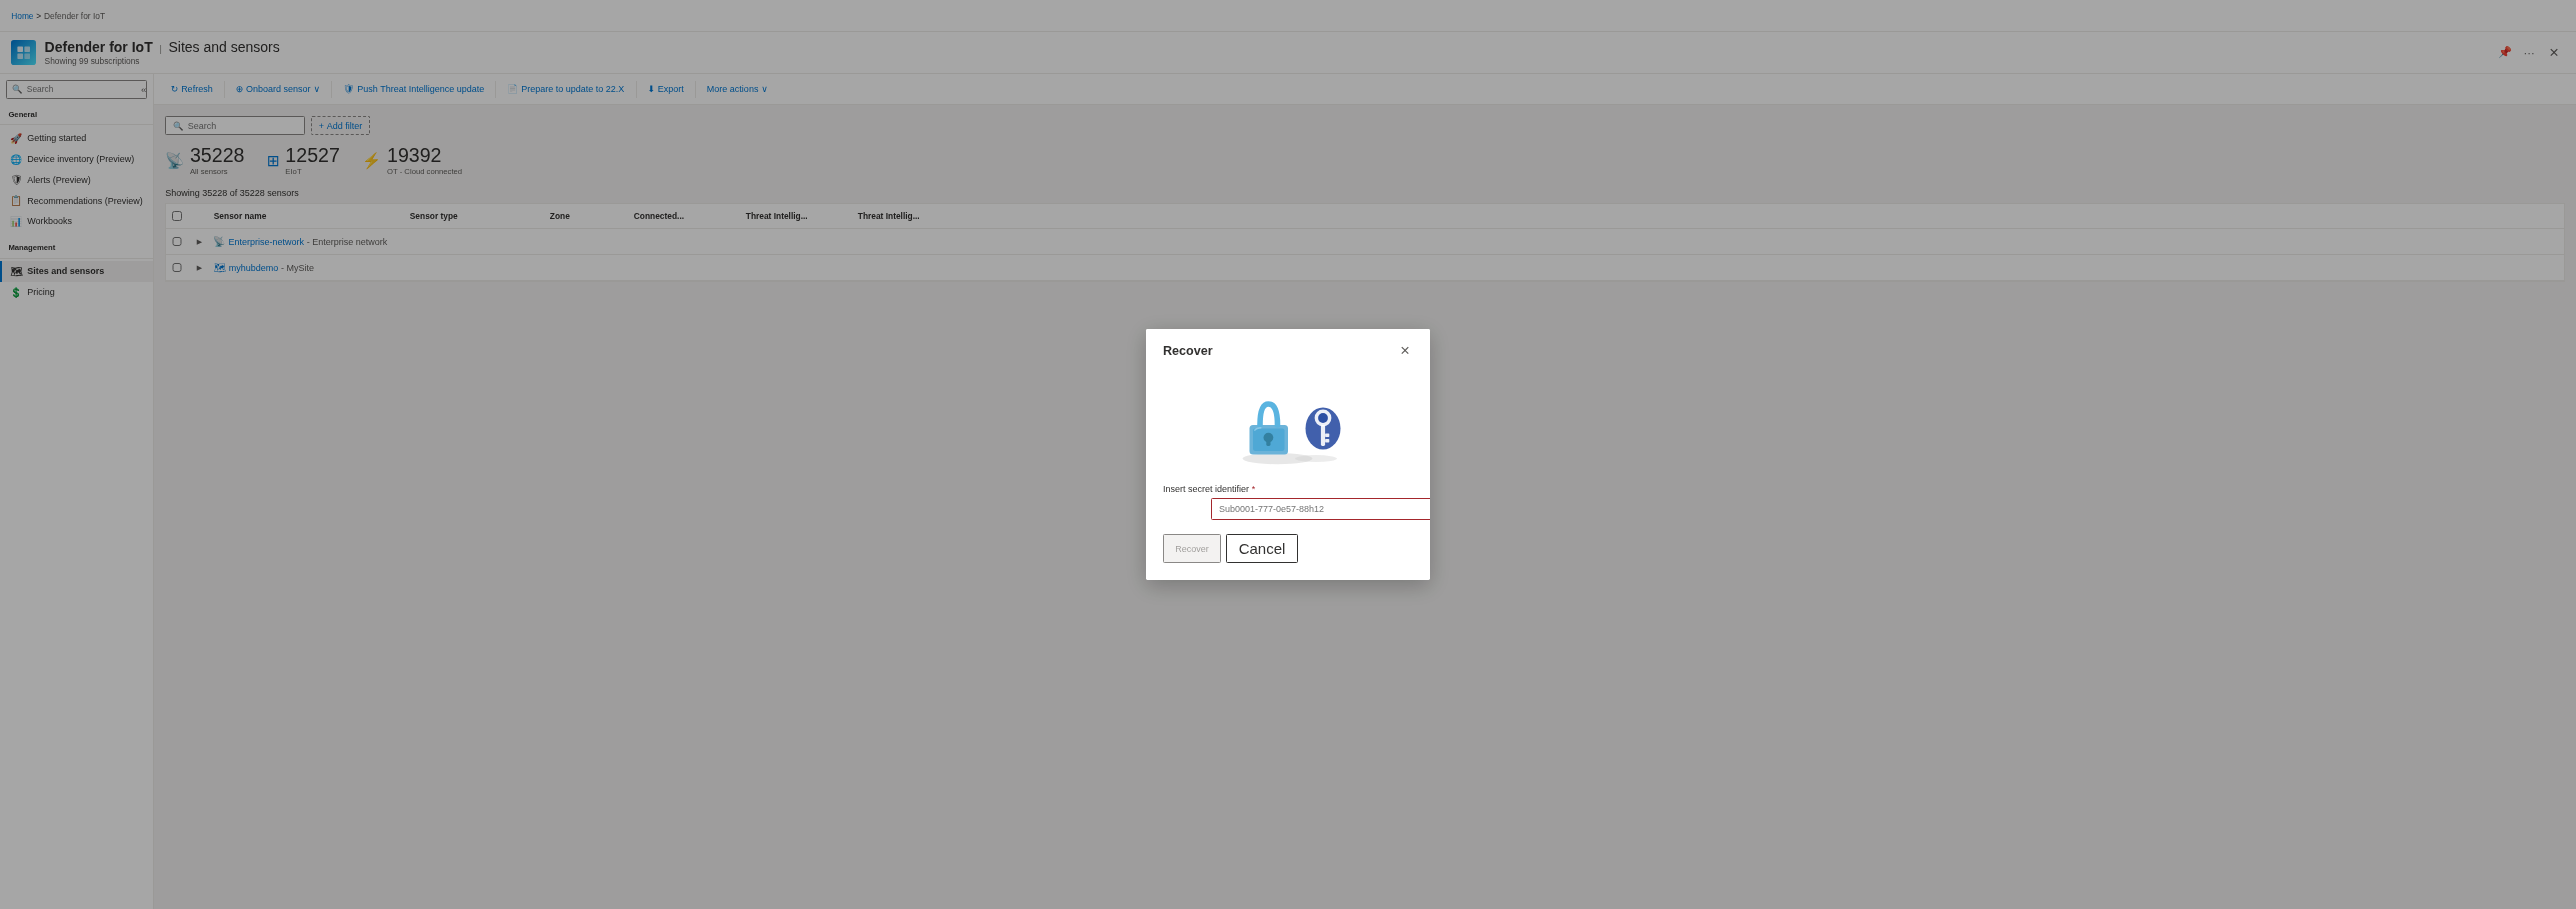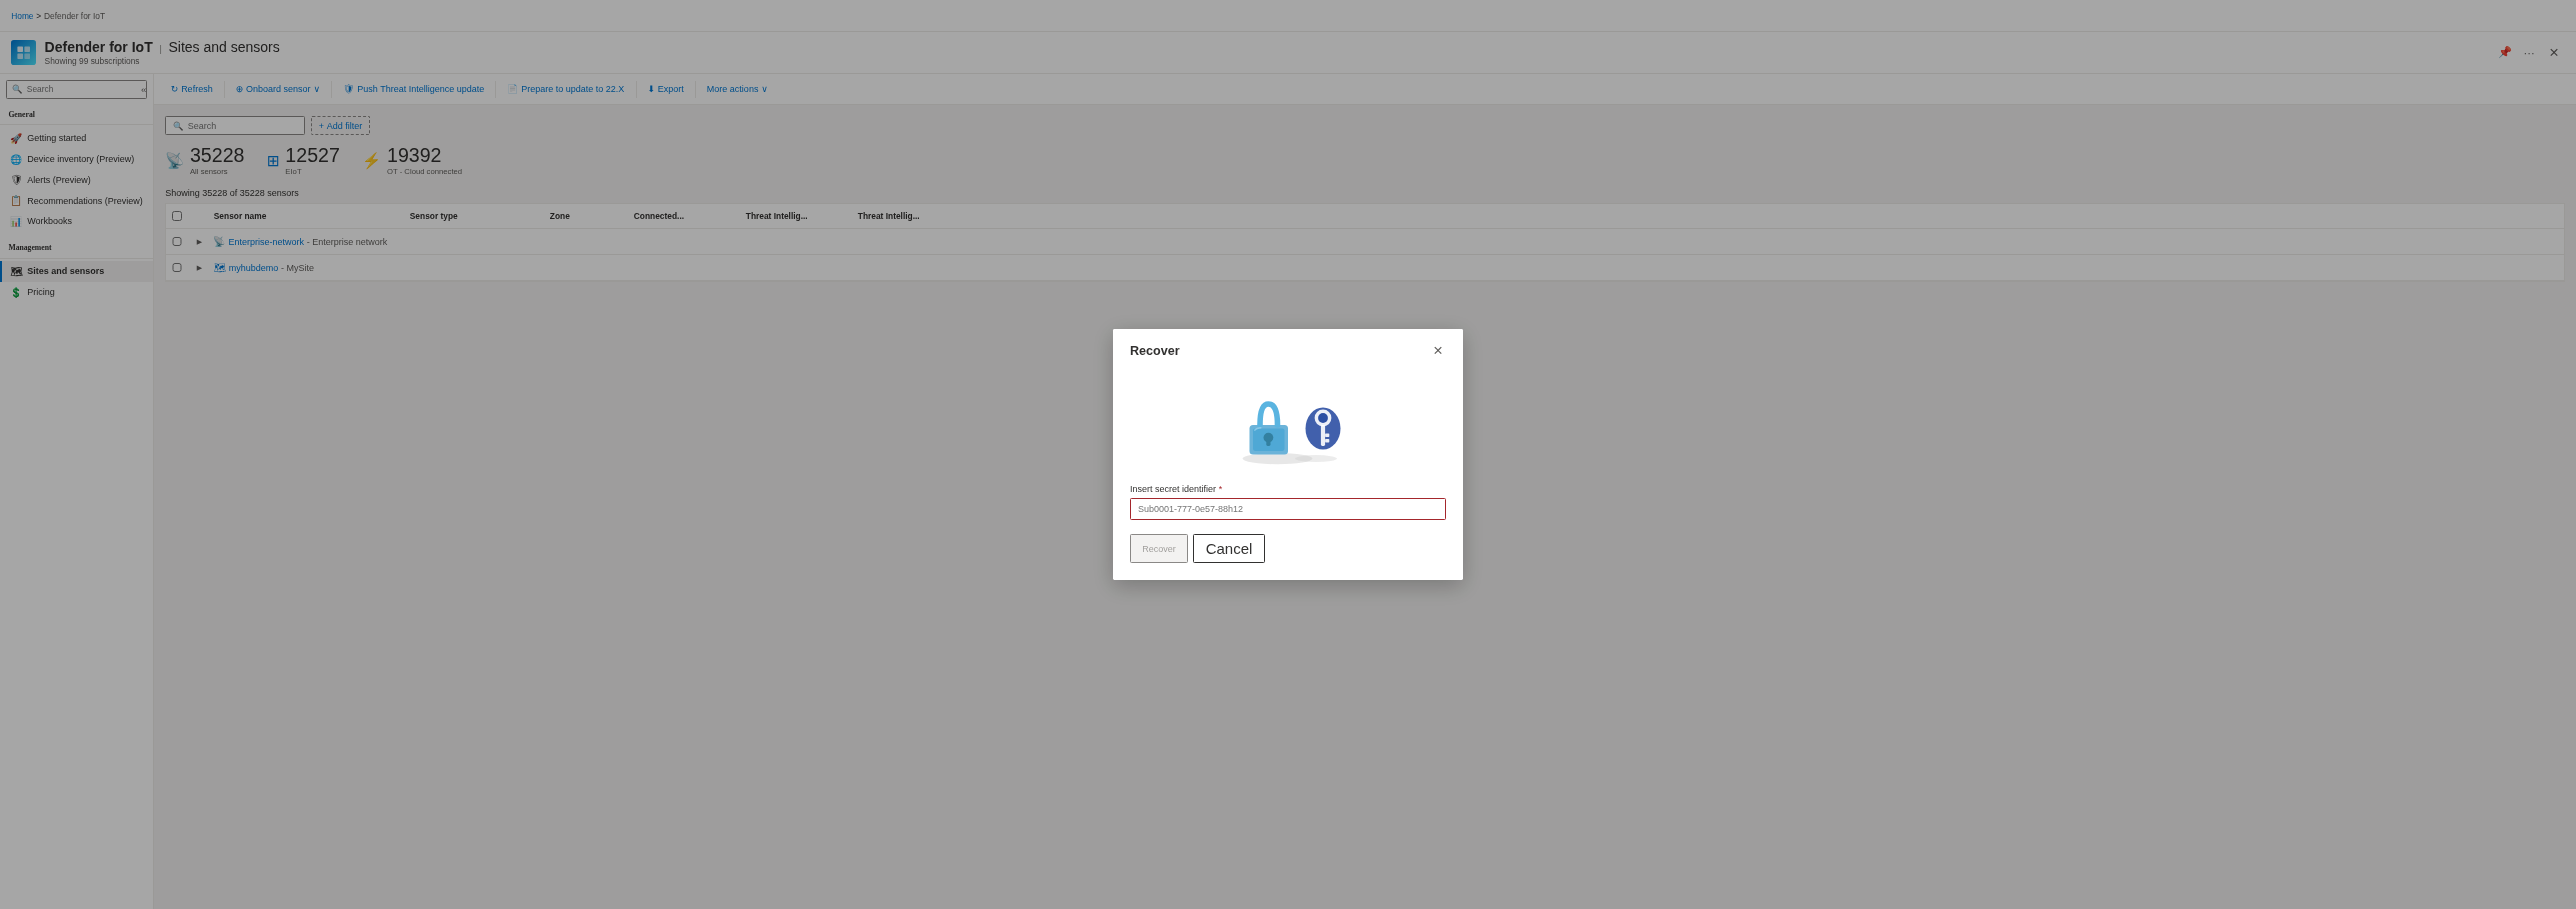--- a/index.html
+++ b/index.html
@@ -64,21 +64,20 @@
     }
     .sidebar-search input {
       border: none; outline: none; font-size: 8.4px; flex: 1; background: transparent; color: #323130;
     }
     .sidebar-search-icon { color: #605e5c; font-size: 8.4px; }
     .collapse-btn { margin-left: auto; background: none; border: none; cursor: pointer; color: #605e5c; font-size: 9.8px; }
     .sidebar-section-label {
       font-size: 7.7px; font-weight: 600; color: #323130;
       padding: 5.6px 8.4px 2.8px 8.4px;
       text-transform: none;
-      font-family: Liberation Serif, serif;
     }
     .sidebar-divider { height: 0.7px; background: #edebe9; margin: 2.8px 0; }
     .sidebar-item {
       display: flex; align-items: center; gap: 5.6px;
       padding: 4.9px 8.4px;
       cursor: pointer;
       color: #323130;
       font-size: 9px;
       border-left: 2.1px solid transparent;
     }
@@ -174,21 +173,21 @@
       position: fixed; inset: 0;
       background: rgba(0,0,0,0.35);
       display: flex; align-items: center; justify-content: center;
       z-index: 1000;
     }
 
     
     .modal {
       background: #fff;
       border-radius: 1.4px;
-      width: 350px;
+      width: 284px;
       box-shadow: 0 5.6px 22.4px rgba(0,0,0,0.24);
       padding: 0;
       overflow: hidden;
     }
     .modal-header {
       display: flex; align-items: center; justify-content: space-between;
       padding: 11.2px 17px 8.4px 17px;
       border-bottom: none;
     }
     .modal-title { font-size: 12.6px; font-weight: 600; color: #323130; }
@@ -205,20 +204,21 @@
     }
     .required-star { color: #a4262c; }
     .form-input {
       width: 100%;
       border: 1.4px solid #a4262c;
       border-radius: 1.4px;
       padding: 4.9px 7px;
       font-size: 9px;
       color: #605e5c;
       outline: none;
+      margin-left: 48px;
     }
     .modal-footer {
       display: flex; gap: 5.6px; margin-top: 14px;
     }
     .btn-recover {
       background: #f3f2f1; border: 0.7px solid #8a8886;
       color: #a19f9d; padding: 4.9px 11.2px;
       font-size: 9px; cursor: pointer; border-radius: 1.4px;
     }
     .btn-cancel {

